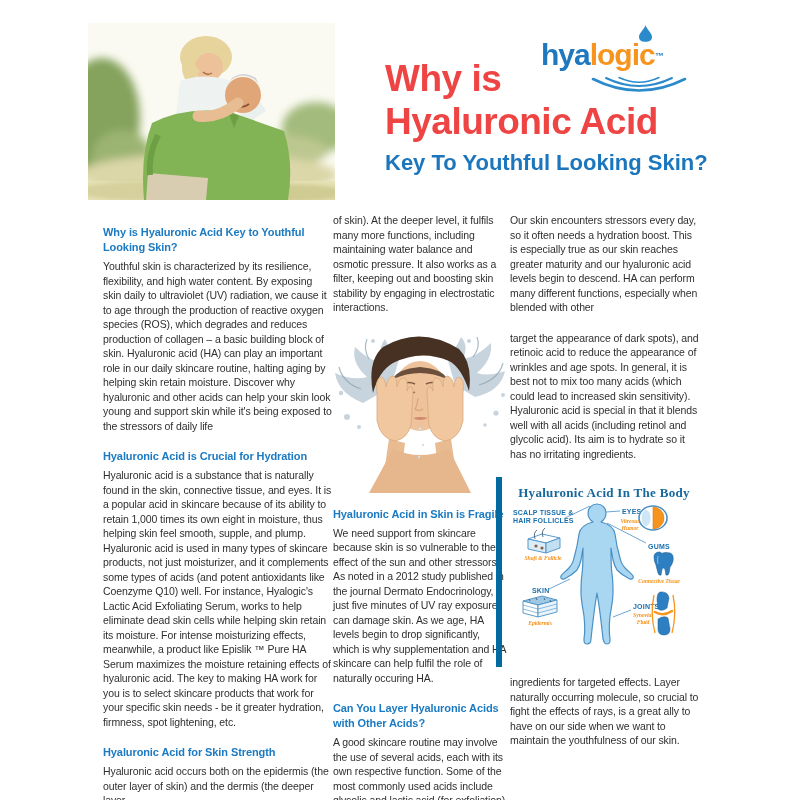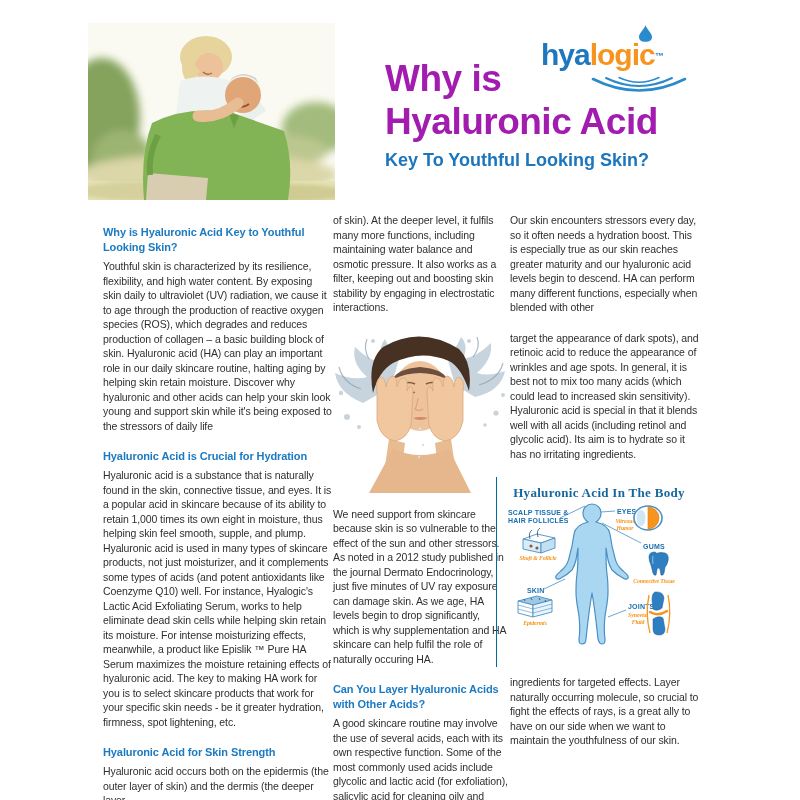--- a/index.html
+++ b/index.html
@@ -17,37 +17,37 @@
   .brand{position:absolute;left:541px;top:28px;width:165px;height:72px;}
   .brand-text{position:absolute;left:0;top:10px;font-size:30px;font-weight:bold;letter-spacing:-1px;white-space:nowrap;text-align:right;}
   .b1{color:#1F77BE;}
   .b2{color:#F7941E;}
   .btm{font-size:9px;color:#1F77BE;vertical-align:6px;letter-spacing:0;}
   .droplet{position:absolute;left:98px;top:-3px;}
   .ripples{position:absolute;left:50px;top:48px;}
 
   
   h1{position:absolute;left:385px;top:57px;margin:0;font-size:37px;line-height:43px;
-     color:#a21caf;letter-spacing:-0.5px;font-weight:bold;}
-  h2{position:absolute;left:385px;top:150px;margin:0;font-size:18px;color:#1C76BD;font-weight:bold;}
+     color:#ef4444;letter-spacing:-0.5px;font-weight:bold;}
+  h2{position:absolute;left:385px;top:150px;margin:0;font-size:22px;color:#1C76BD;font-weight:bold;}
 
   
   .col{position:absolute;top:213px;font-size:10.5px;line-height:14.5px;letter-spacing:-0.1px;}
   .col1{left:103px;width:229px;}
   .col2{left:333px;width:175px;}
   .col3{left:510px;width:190px;}
   .col h3{font-size:11px;line-height:15px;color:#1B7AC2;margin:0 0 4px 0;font-weight:bold;}
   .col p{margin:0 0 16px 0;}
   .sec{margin-top:0;}
   .mt{margin-top:12px;}
   .face-photo{width:175px;height:160px;margin:18px 0 14px 0;overflow:hidden;}
   .face-photo svg{display:block;width:100%;height:100%;}
 
   
-  .diagram{width:204px;margin:2px 0 8px -14px;border-left:1px solid #0369a1;}
+  .diagram{width:204px;margin:2px 0 8px -14px;border-left:6px solid #0369a1;}
   .diagram svg{display:block;width:204px;height:190px;}
   .dg-title{font:bold 13px "Liberation Serif", serif;fill:#15689D;letter-spacing:0.3px;}
   .dg-lab{font:bold 7px "Liberation Sans", sans-serif;fill:#1A6FAE;letter-spacing:0.2px;}
   .dg-cap{font:italic bold 5.8px "Liberation Serif", serif;fill:#F7941E;}
 </style>
 </head>
 <body>
 
 <div class="page">
 
@@ -165,20 +165,21 @@
           <path d="M44,60 Q42,46 48,44 Q52,44 53,54 Q54,44 60,43 Q64,44 64,54 Q66,44 72,45 Q75,47 74,58 L76,54 Q80,52 80,60 L78,92 Q74,106 62,108 Q48,106 44,88 Z"></path>
           <path d="M130,60 Q132,46 126,44 Q122,44 121,54 Q120,44 114,43 Q110,44 110,54 Q108,44 102,45 Q99,47 100,58 L98,54 Q94,52 94,60 L96,92 Q100,106 112,108 Q126,106 130,88 Z"></path>
         </g>
         <circle cx="87" cy="96" r="1.4" fill="#cfe2ee"></circle>
           <circle cx="90" cy="112" r="1.2" fill="#cfe2ee"></circle>
           <circle cx="86" cy="124" r="1.2" fill="#cfe2ee"></circle>
       </svg>
     </div>
 
     <div class="sec">
+      <h3>Hyaluronic Acid in Skin is Fragile</h3>
       <p>We need support from skincare because skin is so vulnerable to the effect of the sun and other stressors. As noted in a 2012 study published in the journal Dermato Endocrinology, just five minutes of UV ray exposure can damage skin. As we age, HA levels begin to drop significantly, which is why supplementation and HA skincare can help fulfil the role of naturally occuring HA.</p>
     </div>
     <div class="sec">
       <h3>Can You Layer Hyaluronic Acids with Other Acids?</h3>
       <p>A good skincare routine may involve the use of several acids, each with its own respective function. Some of the most commonly used acids include glycolic and lactic acid (for exfoliation), salicylic acid for cleaning oily and acne-prone skin, Vitamin C (often to</p>
     </div>
   </div>
 
   <div class="col col3">
     <p>Our skin encounters stressors every day, so it often needs a hydration boost. This is especially true as our skin reaches greater maturity and our hyaluronic acid levels begin to descend. HA can perform many different functions, especially when blended with other</p>

